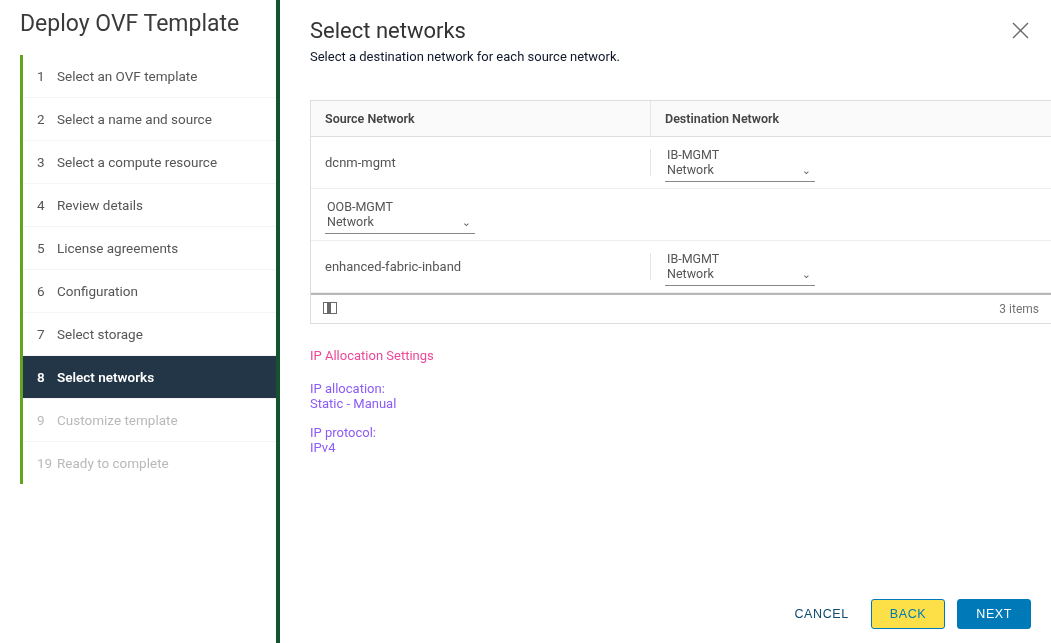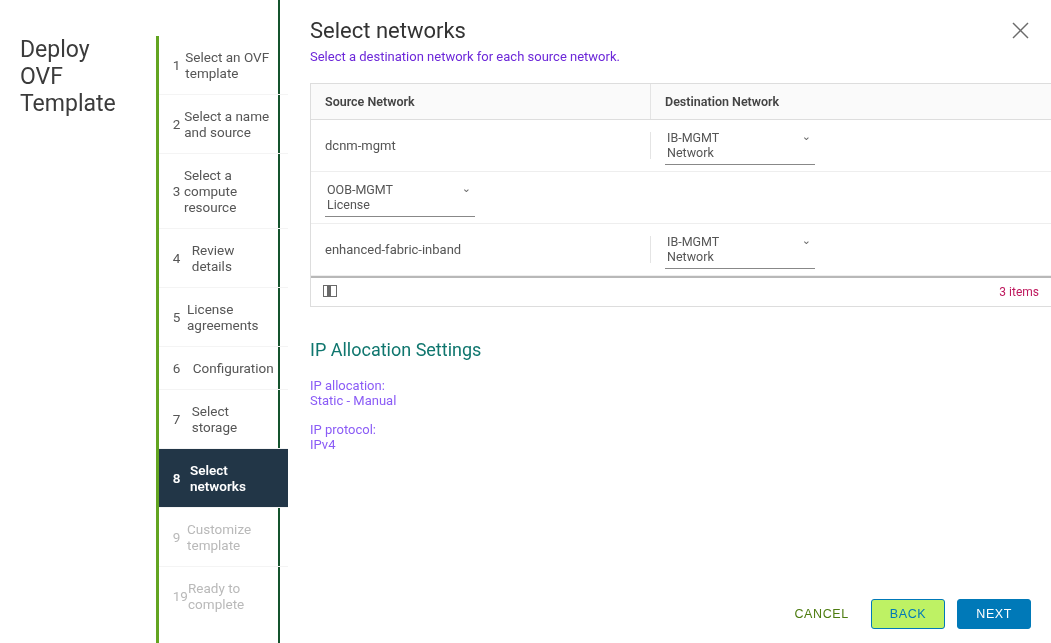--- a/index.html
+++ b/index.html
@@ -7,24 +7,24 @@
       font-family: -apple-system, BlinkMacSystemFont, "Segoe UI", Roboto, Helvetica, Arial, sans-serif;
       background: #fff;
       color: #333;
       width: 1051px;
       height: 643px;
       overflow: hidden;
       display: flex;
     }
     .sidebar {
       width: 280px;
-      border-right: 2px solid #14532d;
-      display: flex;
-      flex-direction: row;
-      padding-top: 36px;
+      border-right: 4px solid #14532d;
+      display: flex;
+      flex-direction: column;
+      padding-top: 10px;
     }
     .sidebar-title {
       font-size: 23px;
       font-weight: 400;
       color: #3b3b3b;
       padding: 0 20px 18px 20px;
     }
     .steps {
       border-left: 3px solid #62a420;
       margin-left: 20px;
@@ -62,22 +62,22 @@
       color: #6b6b6b;
     }
     .page-title {
       font-size: 22px;
       font-weight: 400;
       color: #333;
       margin-bottom: 6px;
     }
     .page-subtitle {
       font-size: 13px;
-      color: #6d28d9;
-      margin-bottom: 19px;
+      color: #0f172a;
+      margin-bottom: 36px;
     }
 
     .net-table {
       border: 1px solid #ddd;
       border-right: none;
       overflow: hidden;
     }
     .net-header {
       display: flex;
       background: #fafafa;
@@ -94,82 +94,82 @@
     .col-dst { flex: 1; }
     .net-row {
       display: flex;
       border-bottom: 1px solid #eee;
       align-items: center;
       min-height: 34px;
     }
     .net-row .col { font-size: 13px; padding: 6px 14px; color: #555; }
     .dst-select {
       display: flex;
-      align-items: flex-start;
+      align-items: flex-end;
       justify-content: space-between;
       border-bottom: 1px solid #888;
       padding: 4px 4px 4px 2px;
       width: 150px;
       cursor: pointer;
       font-size: 12.5px;
       color: #555;
       gap: 44px;
     }
     .net-footer {
       display: flex;
       justify-content: space-between;
       align-items: flex-start;
       padding: 7px 12px;
       border-top: 2px solid #b8b8b8;
       font-size: 12px;
-      color: #be185d;
+      color: #737373;
     }
     .col-toggle-icon {
       display: inline-block;
       width: 14px;
       height: 12px;
       border: 1.5px solid #6a6a6a;
       position: relative;
     }
     .col-toggle-icon::after {
       content: "";
       position: absolute;
       left: 3px; top: 0; bottom: 0;
       width: 4px;
       background: #6a6a6a;
     }
 
     .section-title {
-      font-size: 18px;
-      color: #0f766e;
-      margin: 32px 0 18px 0;
+      font-size: 13px;
+      color: #ec4899;
+      margin: 24px 0 18px 0;
       font-weight: 400;
     }
     .kv-row { display: flex; margin-bottom: 14px; font-size: 13px; color: #8b5cf6; flex-direction: column; }
     .kv-key { width: 310px; }
 
     .footer {
       position: absolute;
       bottom: 14px;
       right: 20px;
       display: flex;
       gap: 12px;
       align-items: center;
     }
     .btn-cancel {
       background: none;
       border: none;
-      color: #4d7c0f;
+      color: #0c4a6e;
       font-size: 12.5px;
       letter-spacing: 0.6px;
       cursor: pointer;
       padding: 8px 10px;
     }
     .btn-back {
-      background: #bef264;
+      background: #fde047;
       border: 1px solid #0079b8;
       color: #0079b8;
       font-size: 12.5px;
       letter-spacing: 0.6px;
       cursor: pointer;
       padding: 7px 18px;
       border-radius: 3px;
     }
     .btn-next {
       background: #0079b8;
@@ -256,21 +256,21 @@
         <div class="dst-select">
           <span>IB-MGMT Network</span>
           <span class="chev">⌄</span>
         </div>
       </div>
     </div>
 
     <div class="net-row">
       <div class="col col-dst">
         <div class="dst-select">
-          <span>OOB-MGMT License</span>
+          <span>OOB-MGMT Network</span>
           <span class="chev">⌄</span>
         </div>
       </div>
     </div>
 
     <div class="net-row">
       <div class="col col-src">enhanced-fabric-inband</div>
       <div class="col col-dst">
         <div class="dst-select">
           <span>IB-MGMT Network</span>

